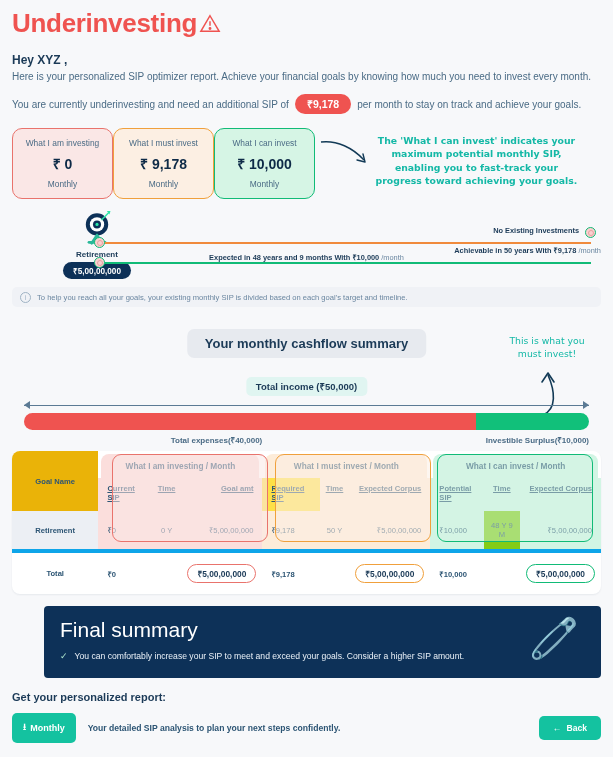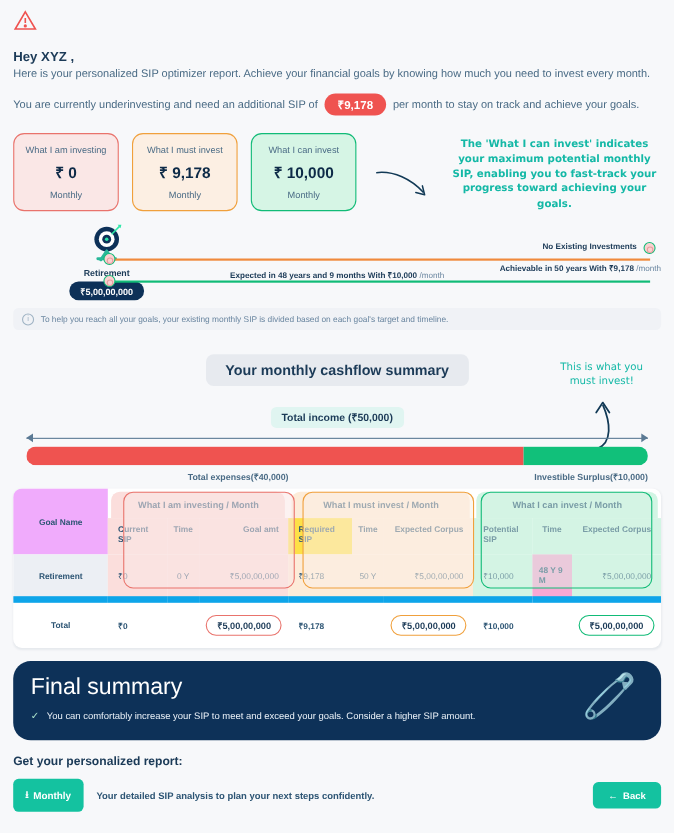--- a/index.html
+++ b/index.html
@@ -21,21 +21,21 @@
 
   .greet { font-size: 12px; font-weight:700; color:#1b3a57; margin-top:14px; }
   .sub { font-size: 10px; color:#4a6b85; margin-top:4px; }
   .under-line { font-size:10px; color:#4a6b85; margin-top:12px; display:flex; align-items:center; gap:6px; flex-wrap:nowrap;}
   .pill-red {
     background:#ef5350; color:#fff; font-size:10.5px; font-weight:700;
     border-radius: 11px; padding: 3px 12px; display:inline-block;
   }
 
   
-  .cards { display:flex; gap:12px; margin-top:14px; align-items:flex-end;}
+  .cards { display:flex; margin-top:14px; align-items:flex-start;}
   .card {
     width: 101px; border-radius: 10px; border:1.3px solid; padding:9px 4px 9px;
     text-align:center;
   }
   .card .c-lab { font-size:8.4px; color:#4a6b85; }
   .card .c-val { font-size:14px; font-weight:700; color:#0d2a47; margin:6px 0 6px; }
   .card .c-sub { font-size:8.4px; color:#4a6b85; }
   .card.red   { background:#fae7e6; border-color:#e9736c; }
   .card.amber { background:#fcefe3; border-color:#f0a03c; }
   .card.green { background:#d6f5e5; border-color:#11bb77; }
@@ -119,42 +119,42 @@
   
   .tbl-wrap { margin-top:4px; background:#fff; border-radius:8px; padding:0; position:relative;
      box-shadow:0 1px 2px rgba(20,40,70,.07); overflow:hidden;}
   table.t { width:100%; border-collapse:collapse; }
   table.t th, table.t td { font-size:7.6px; color:#2d5574; }
   .grp-row th { padding:0; }
   .grp { border-radius:8px 8px 0 0; font-size:8.3px; font-weight:700; padding:7px 0; text-align:center; }
   .grp.red{ background:#fbdedc; color:#2d5574;}
   .grp.amb{ background:#fdecd9; color:#2d5574;}
   .grp.grn{ background:#d2f5e4; color:#2d5574;}
-  .sub-row th { padding:6px 6px 9px; font-size:7.8px; font-weight:700; color:#1b3a57; vertical-align:top; }
-  .goalname-cell { background:#f0abfc; font-size:8.3px; font-weight:700; color:#2d5574;
+  .sub-row th { padding:6px 6px 9px; font-size:7.8px; font-weight:700; color:#1b3a57; vertical-align:top;text-decoration:underline; }
+  .goalname-cell { background:#eab308; font-size:8.3px; font-weight:700; color:#2d5574;
       text-align:center; }
   td.goalname-cell { background:#eceff4; }
   .data-row td { padding:10px 6px; font-size:7.6px; }
   .sec { position:absolute; border:1.3px solid; border-radius:9px; pointer-events:none; }
   .sec.red{ border-color:#e9736c; background:rgba(250,231,230,.55);}
   .sec.amb{ border-color:#f0a03c; background:rgba(252,239,227,.55);}
   .sec.grn{ border-color:#11bb77; background:rgba(214,245,229,.45);}
-  .tot-row td { padding:11px 6px; font-size:8.6px; font-weight:600; color:#1b3a57; border-top:6px solid #0ea5e9;}
+  .tot-row td { padding:11px 6px; font-size:8.6px; font-weight:600; color:#1b3a57; border-top:4px solid #0ea5e9;}
   .chip {
     display:inline-block; padding:3px 9px; border-radius:10px; border:1.2px solid;
     font-size:8.4px; font-weight:700; background:#fff;
   }
   .chip.red{border-color:#e9736c;color:#1b3a57;}
   .chip.amb{border-color:#f0a03c;color:#1b3a57;}
   .chip.grn{border-color:#11bb77;color:#1b3a57;}
 
   
   .final {
-    margin-top:12px; background:#0d3158; border-radius:16px; height:72px;
-    position:relative; padding:12px 16px;
+    margin-top:12px; background:#0d3158; border-radius:4px; height:72px;
+    position:relative; padding:12px 16px;margin-left:32px;
   }
   .final h2 { color:#fff; font-size:21px; font-weight:400; }
   .final .line { display:flex; align-items:center; gap:7px; margin-top:9px; }
   .final .line span.tx { color:#eaf1f8; font-size:8.6px; }
   .final .chk { color:#aee7cf; font-size:9px; }
   .gavel { position:absolute; right:22px; top:12px; font-size:40px; line-height:1; }
 
   
   .foot-title { font-size:11px; font-weight:700; color:#1b3a57; margin-top:13px; }
   .foot-row { display:flex; align-items:center; gap:12px; margin-top:10px; }
@@ -169,20 +169,21 @@
     padding:7px 14px; border-radius:5px; border:none; display:flex; align-items:center; gap:5px;
     cursor:pointer;
   }
 </style>
 </head>
 <body>
 
 <div class="page">
 
   <div class="title-row">
+    <div class="title">Underinvesting</div>
     <div class="warn-icon">
       <svg width="22" height="22" viewBox="0 0 24 24" fill="none" stroke="#ef5350" stroke-width="1.6">
         <path d="M12 3 L22 20 H2 Z"></path>
           <line x1="12" y1="9" x2="12" y2="14"></line>
           <circle cx="12" cy="17" r="0.8" fill="#ef5350"></circle>
       </svg>
     </div>
   </div>
 
   <div class="greet">Hey XYZ ,</div>
@@ -322,21 +323,21 @@
         <td class="goalname-cell">Retirement</td>
         <td style="background:#fbdedc;padding-left:9px;">₹0</td>
         <td style="background:#fbdedc;text-align:center;">0 Y</td>
         <td style="background:#fbdedc;text-align:right;padding-right:9px;">₹5,00,00,000</td>
 
         <td style="background:#fdecd9;padding-left:9px;">₹9,178</td>
         <td style="background:#fdecd9;text-align:center;">50 Y</td>
         <td style="background:#fdecd9;text-align:right;padding-right:9px;">₹5,00,00,000</td>
 
         <td style="background:#d2f5e4;padding-left:9px;">₹10,000</td>
-        <td style="background:#f9a8d4;font-weight:bold;">48 Y 9 M</td>
+        <td style="background:#84cc16;text-align:center;">48 Y 9 M</td>
         <td style="background:#d2f5e4;text-align:right;padding-right:9px;">₹5,00,00,000</td>
       </tr>
 
       <tr class="tot-row">
         <td style="text-align:center;">Total</td>
         <td style="padding-left:9px;">₹0</td>
         <td></td>
         <td style="text-align:right;padding-right:6px;">
           <span class="chip red">₹5,00,00,000</span>
         </td>

